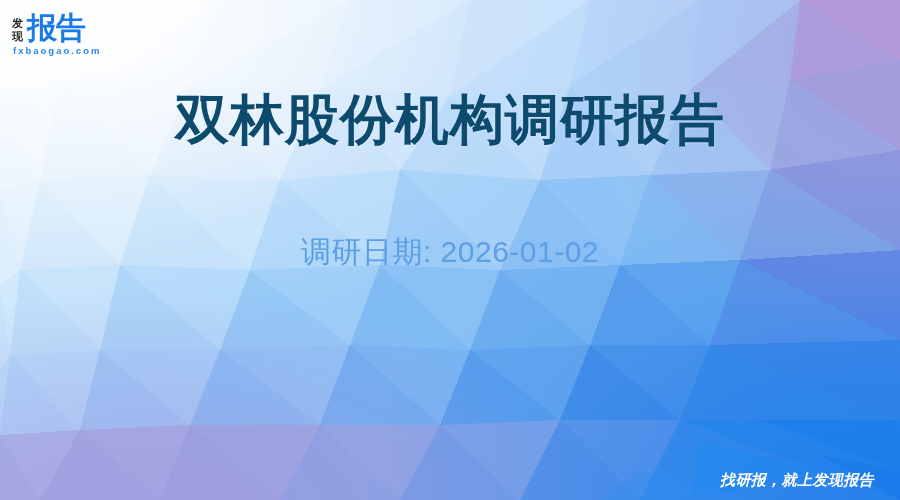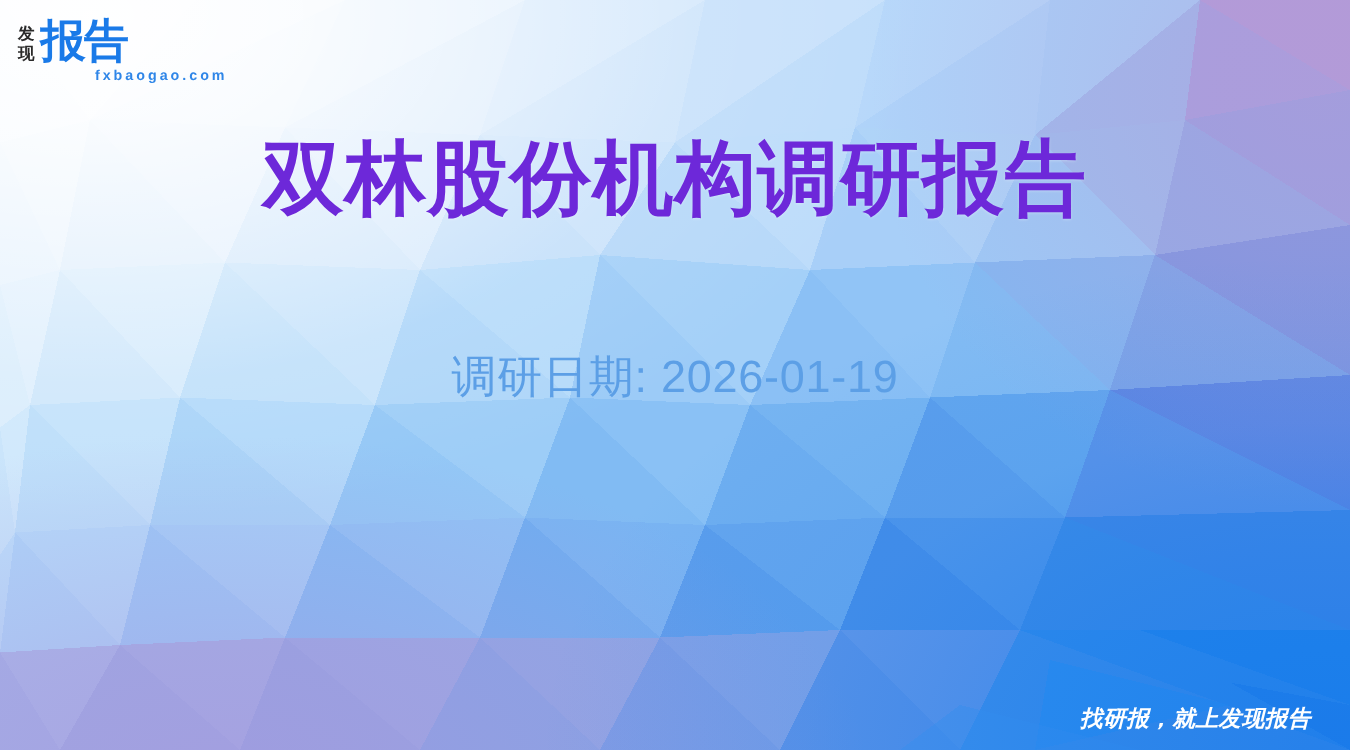--- a/index.html
+++ b/index.html
@@ -103,34 +103,33 @@
     color: #1a7ae8;
     letter-spacing: -1px;
   }
   .logo-url {
     margin-top: 1px;
     margin-left: 1px;
     font-size: 9.5px;
     font-weight: 700;
     color: #2f86e8;
     letter-spacing: 2.0px;
-    text-align: center;
   }
 
   
   #title {
     position: absolute;
     left: 0;
     right: 0;
     top: 86px;
     text-align: center;
     font-size: 54px;
     line-height: 66px;
     font-weight: 700;
-    color: #6d28d9;
+    color: #0c4a6e;
     letter-spacing: 1px;
     text-shadow: 0 1px 2px rgba(255,255,255,0.28);
   }
 
   #subtitle {
     position: absolute;
     left: 0;
     right: 0;
     top: 231px;
     text-align: center;
@@ -275,17 +274,17 @@
       <span class="logo-stack">
         <span>发</span>
         <span>现</span>
       </span>
       <span class="logo-big">报告</span>
     </div>
     <div class="logo-url">fxbaogao.com</div>
   </div>
 
   <div id="title">双林股份机构调研报告</div>
-  <div id="subtitle">调研日期: 2026-01-19</div>
+  <div id="subtitle">调研日期: 2026-01-02</div>
 
   <div id="tagline">找研报，就上发现报告</div>
 
 </div>
 
 </body></html>

